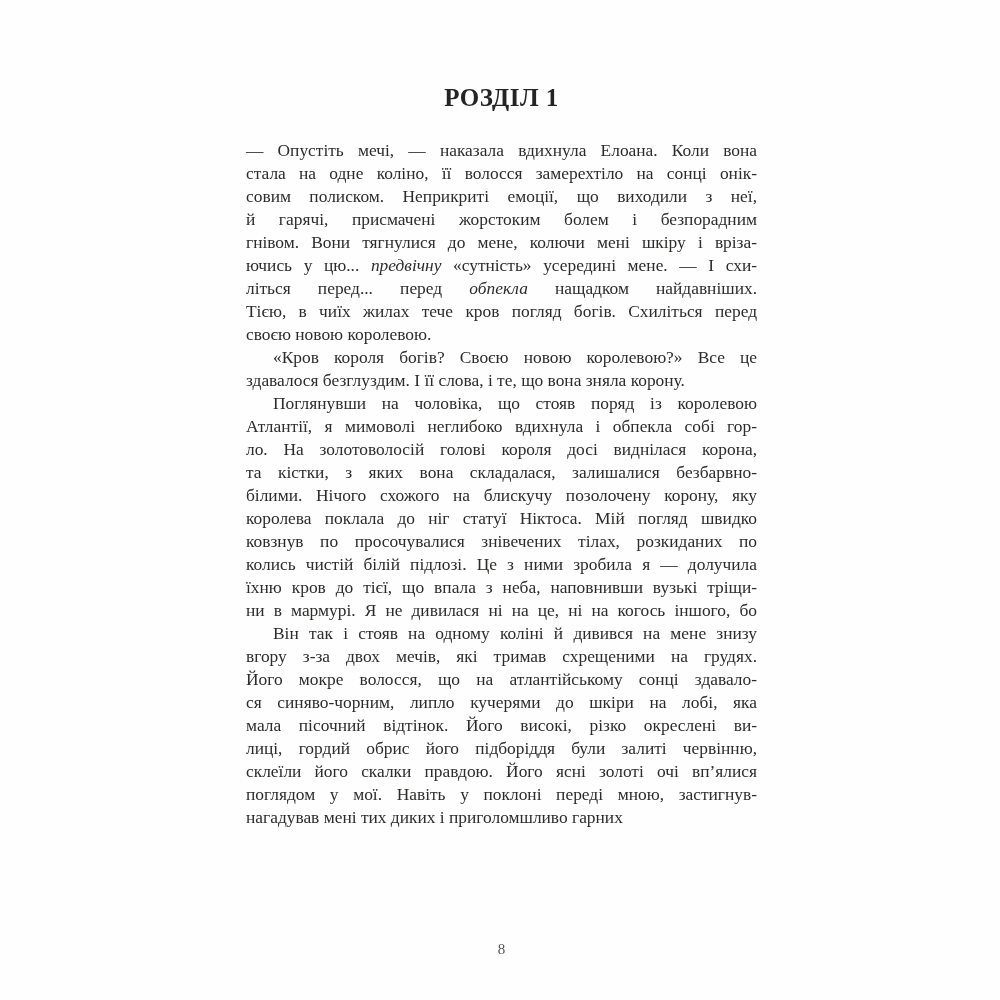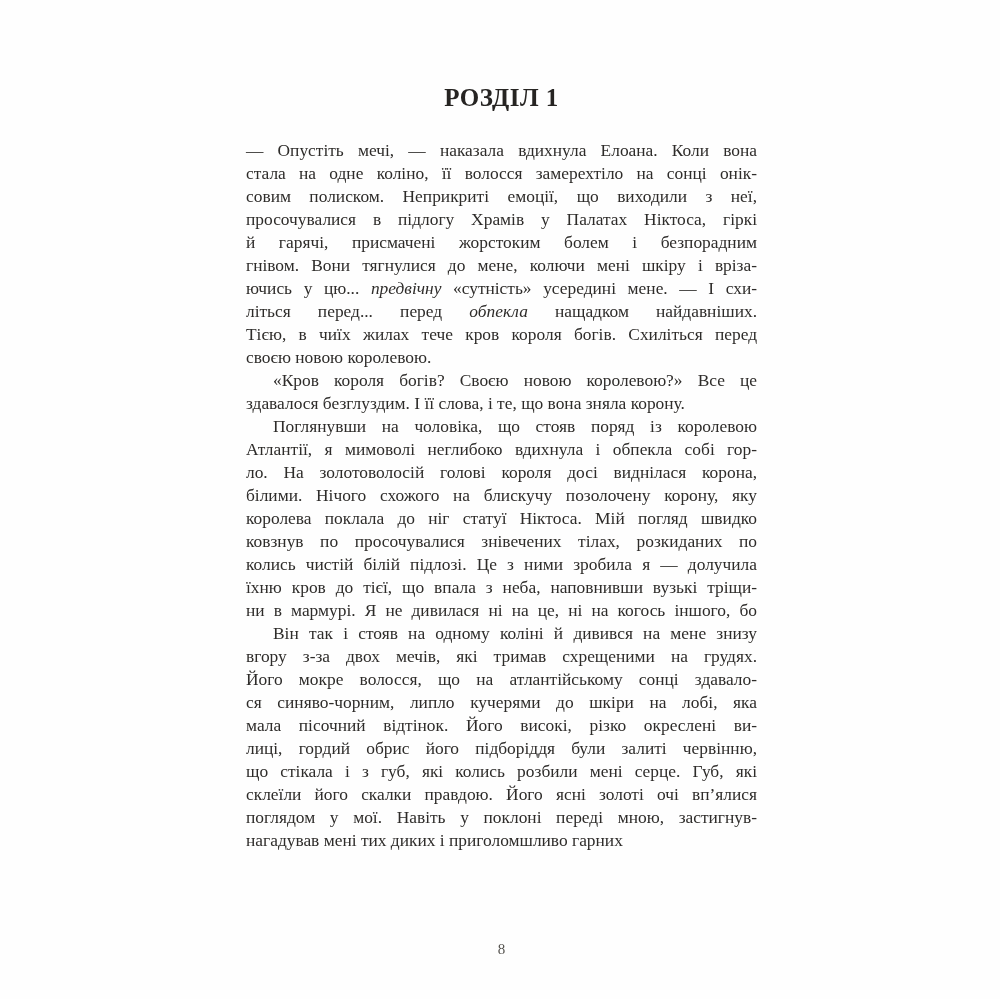--- a/index.html
+++ b/index.html
@@ -66,51 +66,50 @@
 <body>
 
 <div class="page">
   <div class="chapter-title">РОЗДІЛ 1</div>
 
   <div class="text-block">
       <div class="para">
         <div class="line">— Опустіть мечі, — наказала вдихнула Елоана. Коли вона</div>
         <div class="line">стала на одне коліно, її волосся замерехтіло на сонці онік-</div>
         <div class="line">совим полиском. Неприкриті емоції, що виходили з неї,</div>
-        <div class="line">просочувалися в підлогу Храмів у Палатах Ніктоса, гіркі</div>
         <div class="line">й гарячі, присмачені жорстоким болем і безпорадним</div>
         <div class="line">гнівом. Вони тягнулися до мене, колючи мені шкіру і вріза-</div>
         <div class="line">ючись у цю... <em>предвічну</em> «сутність» усередині мене. — І схи-</div>
         <div class="line">літься перед... перед <em>обпекла</em> нащадком найдавніших.</div>
-        <div class="line">Тією, в чиїх жилах тече кров короля богів. Схиліться перед</div>
+        <div class="line">Тією, в чиїх жилах тече кров погляд богів. Схиліться перед</div>
         <div class="line last">своєю новою королевою.</div>
       </div>
       <div class="para">
         <div class="line indent">«Кров короля богів? Своєю новою королевою?» Все це</div>
         <div class="line last">здавалося безглуздим. І її слова, і те, що вона зняла корону.</div>
       </div>
       <div class="para">
         <div class="line indent">Поглянувши на чоловіка, що стояв поряд із королевою</div>
         <div class="line">Атлантії, я мимоволі неглибоко вдихнула і обпекла собі гор-</div>
         <div class="line">ло. На золотоволосій голові короля досі виднілася корона,</div>
+        <div class="line">та кістки, з яких вона складалася, залишалися безбарвно-</div>
         <div class="line">білими. Нічого схожого на блискучу позолочену корону, яку</div>
         <div class="line">королева поклала до ніг статуї Ніктоса. Мій погляд швидко</div>
         <div class="line">ковзнув по просочувалися знівечених тілах, розкиданих по</div>
         <div class="line">колись чистій білій підлозі. Це з ними зробила я — долучила</div>
         <div class="line">їхню кров до тієї, що впала з неба, наповнивши вузькі тріщи-</div>
         <div class="line">ни в мармурі. Я не дивилася ні на це, ні на когось іншого, бо</div>
       </div>
       <div class="para">
         <div class="line indent">Він так і стояв на одному коліні й дивився на мене знизу</div>
         <div class="line">вгору з-за двох мечів, які тримав схрещеними на грудях.</div>
         <div class="line">Його мокре волосся, що на атлантійському сонці здавало-</div>
         <div class="line">ся синяво-чорним, липло кучерями до шкіри на лобі, яка</div>
         <div class="line">мала пісочний відтінок. Його високі, різко окреслені ви-</div>
         <div class="line">лиці, гордий обрис його підборіддя були залиті червінню,</div>
-        <div class="line">що стікала і з губ, які колись розбили мені серце. Губ, які</div>
         <div class="line">склеїли його скалки правдою. Його ясні золоті очі вп’ялися</div>
         <div class="line">поглядом у мої. Навіть у поклоні переді мною, застигнув-</div>
         <div class="line last">нагадував мені тих диких і приголомшливо гарних</div>
       </div>
     </div>
 
   <div class="page-number">8</div>
 </div>
 
 </body></html>

